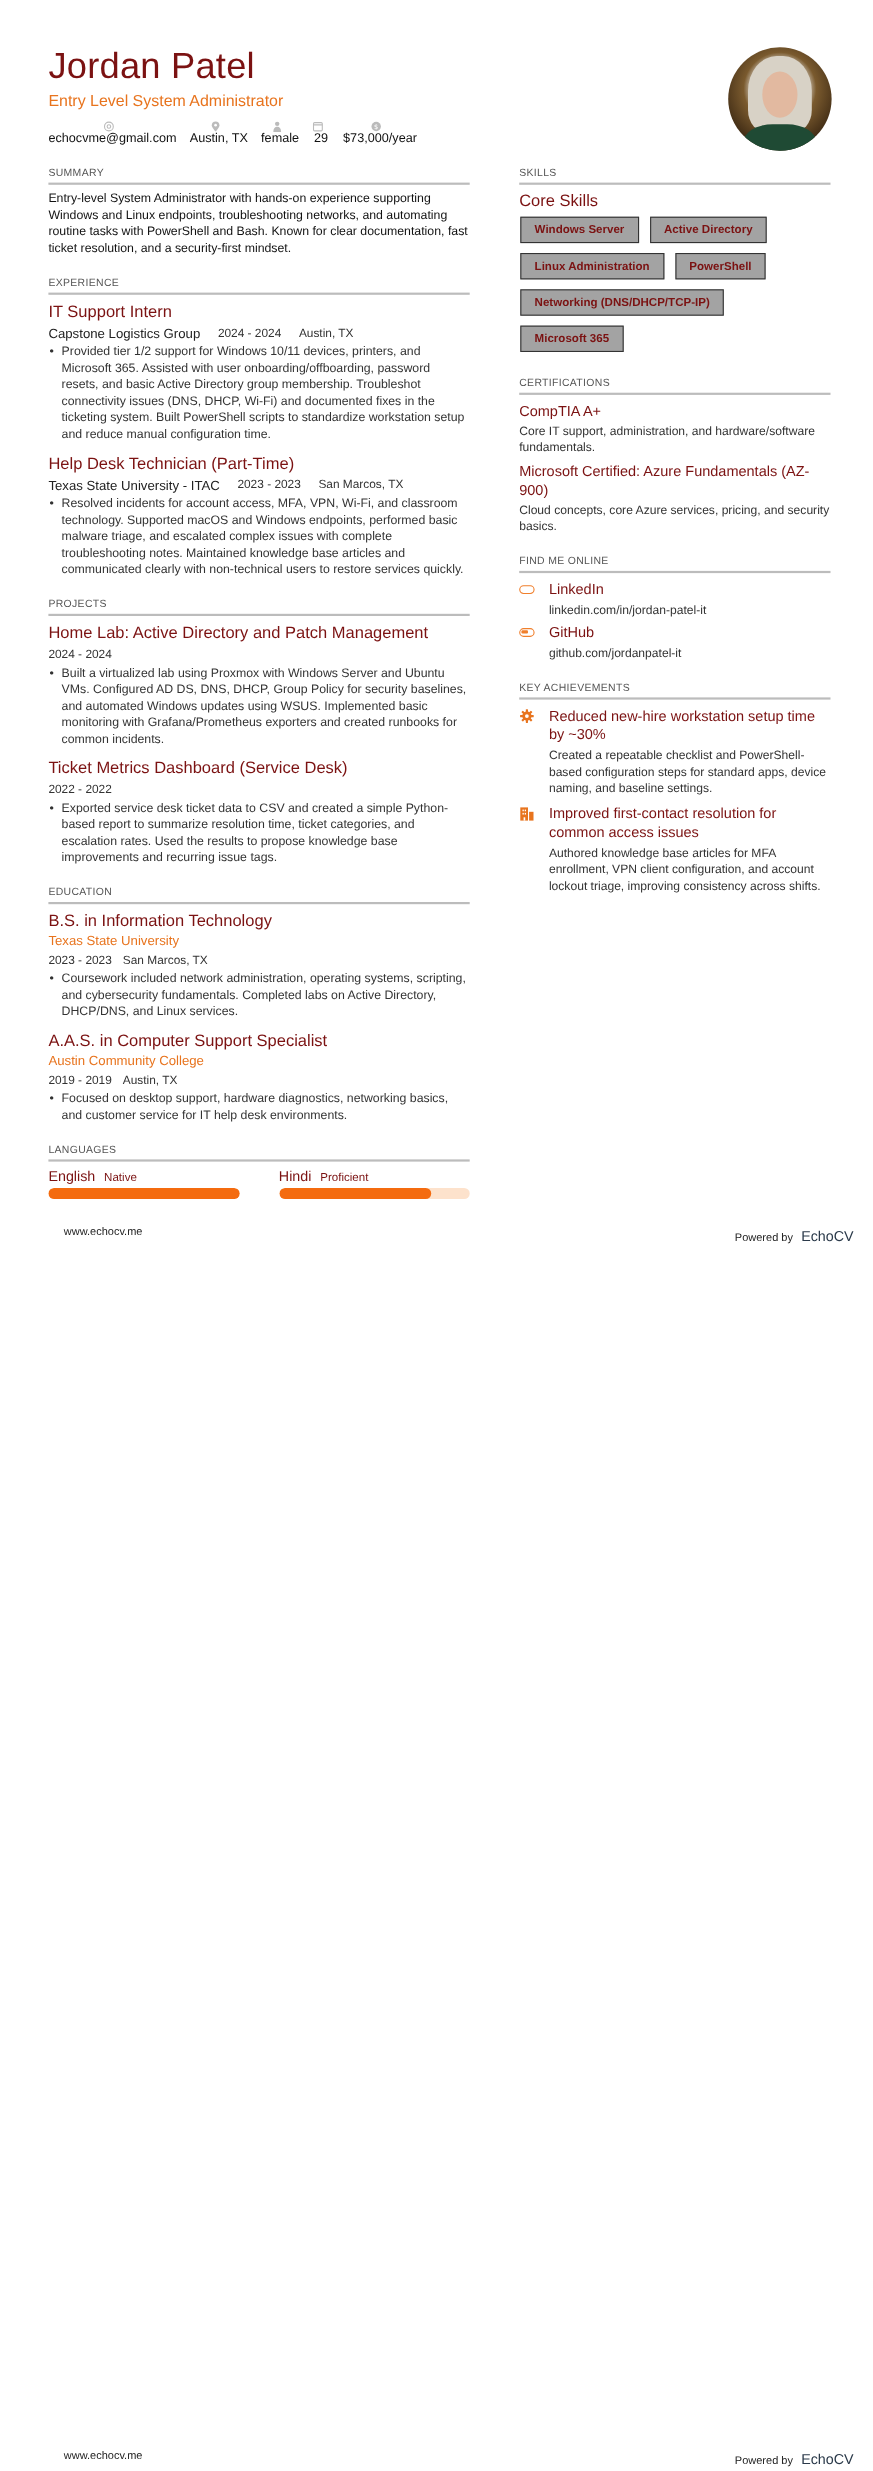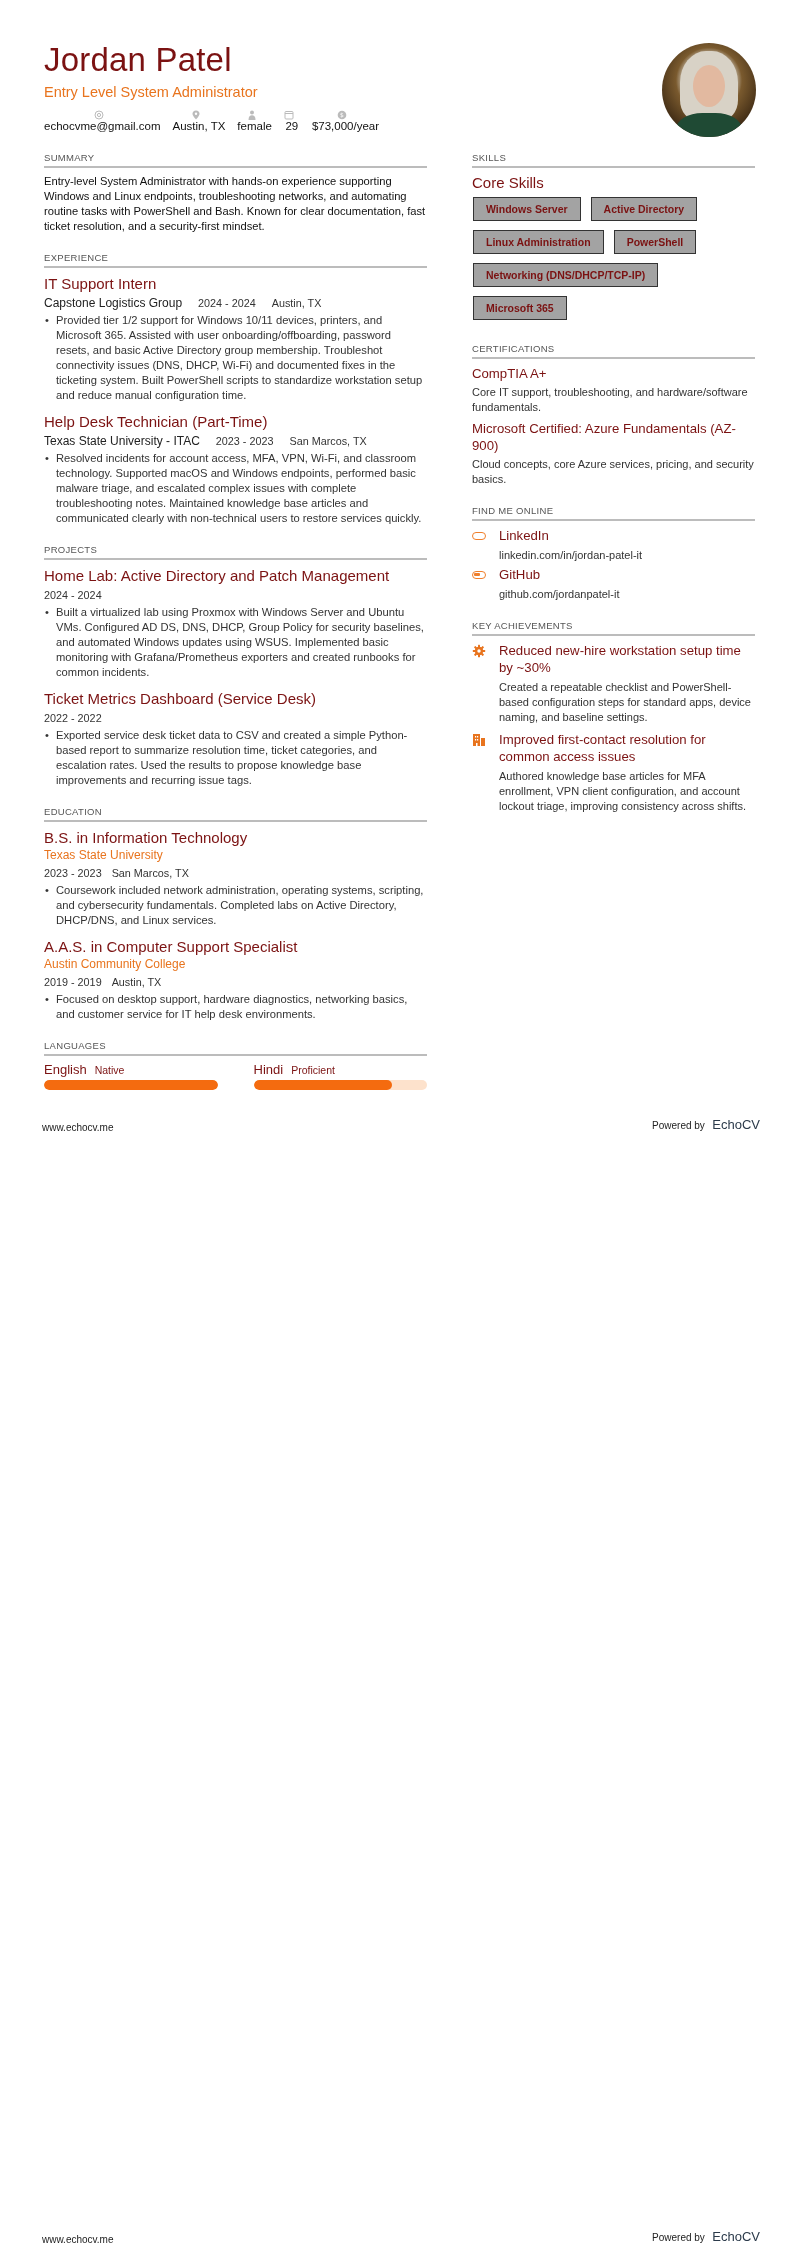--- a/index.html
+++ b/index.html
@@ -56,21 +56,21 @@
     .oicon { width: 14px; height: 8px; border: 1.5px solid #f07f2c; border-radius: 4px; margin-top: 5px; margin-right: 13px; position: relative; flex-shrink: 0; }
     .oicon.filled::after { content: ""; position: absolute; left: 1px; top: 1px; width: 6px; height: 3px; background: #f07f2c; border-radius: 1px; }
     .online-label { font-size: 13.2px; color: #7b1212; line-height: 17px; }
     .online-url { font-size: 11px; color: #333; line-height: 15px; margin-top: 4px; }
 
     .ach { display: flex; align-items: flex-start; margin-bottom: 6px; }
     .ach-icon { width: 14px; margin-right: 13px; flex-shrink: 0; margin-top: 2px; }
     .ach-title { font-size: 13.2px; color: #7b1212; line-height: 17px; }
     .ach-desc { font-size: 11px; color: #333; line-height: 15px; margin-top: 4px; }
 
-    .footer { position: absolute; left: 42px; width: 718px; display: flex; justify-content: space-between; align-items: flex-end; }
+    .footer { position: absolute; left: 58px; width: 718px; display: flex; justify-content: space-between; align-items: flex-start; }
     .footer .site { font-size: 10px; color: #222; }
     .footer .powered { font-size: 10px; color: #222; }
     .footer .brand { font-size: 13px; color: #2b3a4a; margin-left: 3px; }
   </style>
 </head>
 <body>
 
 <div class="page">
 
   <div class="header">
@@ -244,21 +244,21 @@
         <span class="chip">PowerShell</span>
         <span class="chip">Networking (DNS/DHCP/TCP-IP)</span>
         <span class="chip">Microsoft 365</span>
       </div>
     </div>
 
     <div class="section" style="margin-top:-4px">
       <div class="sec-head">CERTIFICATIONS</div>
       <div>
         <div class="cert-name">CompTIA A+</div>
-        <div class="cert-desc">Core IT support, troubleshooting, and hardware/software fundamentals.</div>
+        <div class="cert-desc">Core IT support, administration, and hardware/software fundamentals.</div>
       </div>
       <div>
         <div class="cert-name">Microsoft Certified: Azure Fundamentals (AZ-900)</div>
         <div class="cert-desc">Cloud concepts, core Azure services, pricing, and security basics.</div>
       </div>
     </div>
 
     <div class="section">
       <div class="sec-head">FIND ME ONLINE</div>
       <div class="online-item">

